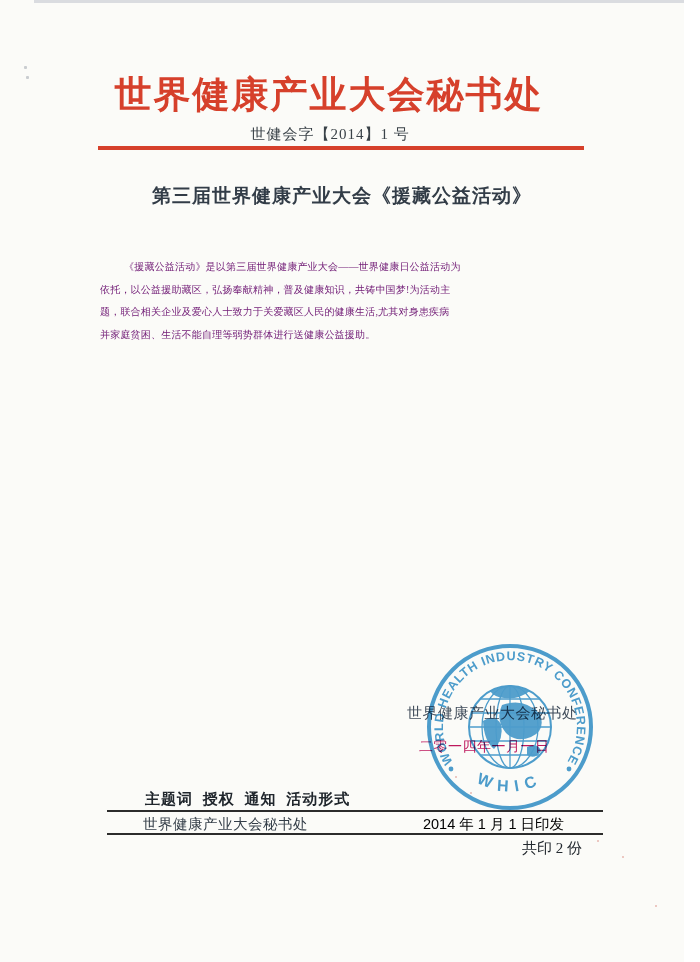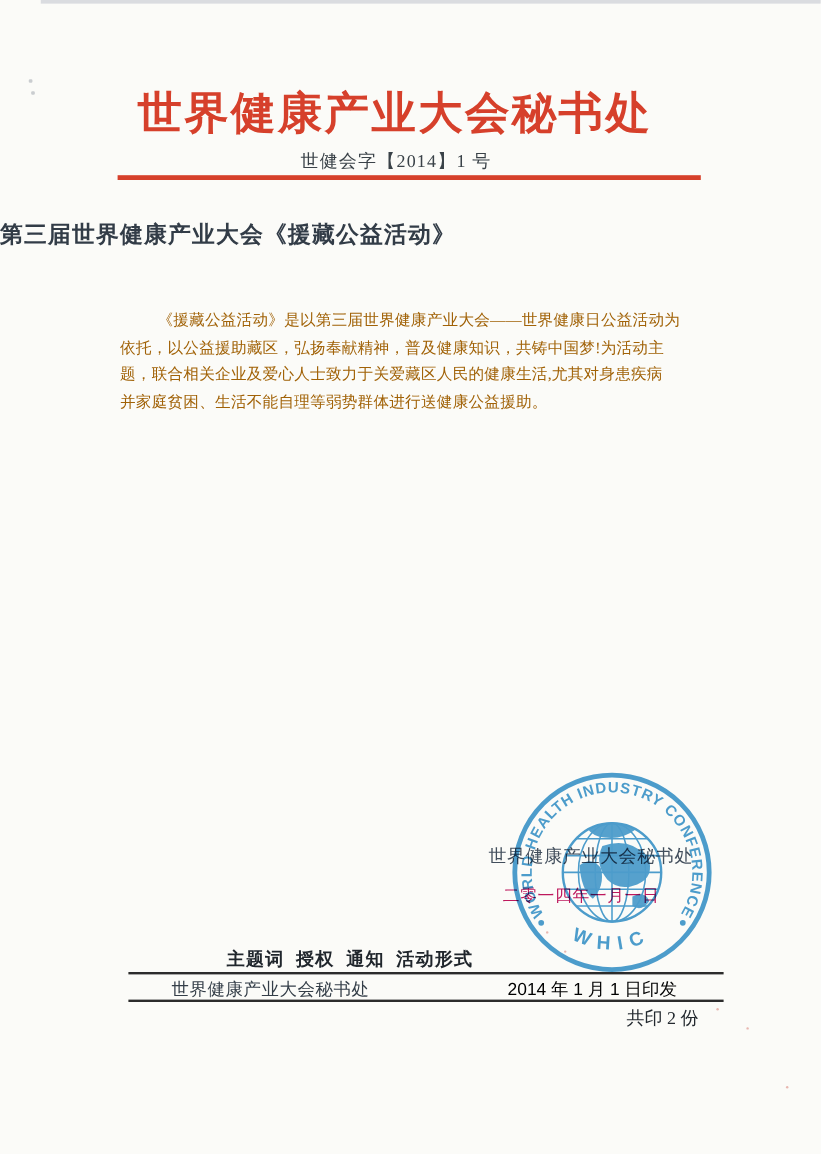--- a/index.html
+++ b/index.html
@@ -19,45 +19,45 @@
     font-size:37px;font-weight:bold;color:#d6402b;letter-spacing:2px;white-space:nowrap;
   }
   .doc-number{
     position:absolute;top:125px;left:0;width:100%;text-align:center;
     transform:translateX(-12px);
     font-size:15px;color:#3a4248;letter-spacing:1px;
   }
   .red-rule{position:absolute;top:146px;left:98px;width:486px;height:4px;background:#d6402b;}
 
   .doc-title{
-    position:absolute;top:183px;left:0;width:100%;
+    position:absolute;top:183px;left:0;width:100%;text-align:center;
     font-size:19px;font-weight:bold;color:#323c47;letter-spacing:1px;white-space:nowrap;
   }
 
   .body-block{position:absolute;top:256px;left:100px;width:560px;}
   .para{
-    font-size:13px;line-height:22.5px;color:#a16207;
+    font-size:10px;line-height:22.5px;color:#701a75;
     white-space:pre;text-indent:2.4em;margin:0 0 10px 0;letter-spacing:0.2px;
   }
 
   .sig-org{position:absolute;top:704px;left:407px;font-size:15px;color:#424e5c;letter-spacing:0.5px;z-index:1;}
   .sig-date{position:absolute;top:738px;left:419px;font-size:14px;color:#be185d;letter-spacing:0.5px;z-index:1;}
 
   .seal{
     position:absolute;left:425px;top:642px;width:170px;height:170px;
     opacity:.85;mix-blend-mode:multiply;z-index:2;
   }
   .seal .ring{fill:none;stroke:#2e8ec9;stroke-width:4;}
   .seal .ringtext{fill:#2e8ec9;font-family:"Liberation Sans","DejaVu Sans",sans-serif;font-weight:bold;}
   .seal .grid{fill:none;stroke:#2e8ec9;stroke-width:1.3;}
   .seal .globe-outline{fill:none;stroke:#2e8ec9;stroke-width:2;}
   .seal .land{fill:#2e8ec9;stroke:none;opacity:.95;}
   .seal .dot{fill:#2e8ec9;}
 
-  .kw-line{position:absolute;top:790px;left:145px;font-size:15px;font-weight:bold;color:#20262c;word-spacing:5px;letter-spacing:1px;margin-left:44px;}
+  .kw-line{position:absolute;top:790px;left:145px;font-size:15px;font-weight:bold;color:#20262c;word-spacing:5px;letter-spacing:1px;}
   .rule{position:absolute;left:107px;width:496px;height:2px;background:#2c2c2c;}
   .rule-1{top:810px;}
   .rule-2{top:833px;}
   .footer-issuer{position:absolute;top:815px;left:143px;font-size:14.5px;color:#343e48;letter-spacing:0.5px;}
   .footer-date{position:absolute;top:815px;right:120px;font-size:14.5px;color:#000000;font-family:"Liberation Sans","DejaVu Sans",sans-serif;}
   .footer-copies{position:absolute;top:839px;right:102px;font-size:15px;color:#23292f;}
 </style>
 </head>
 <body>
 

